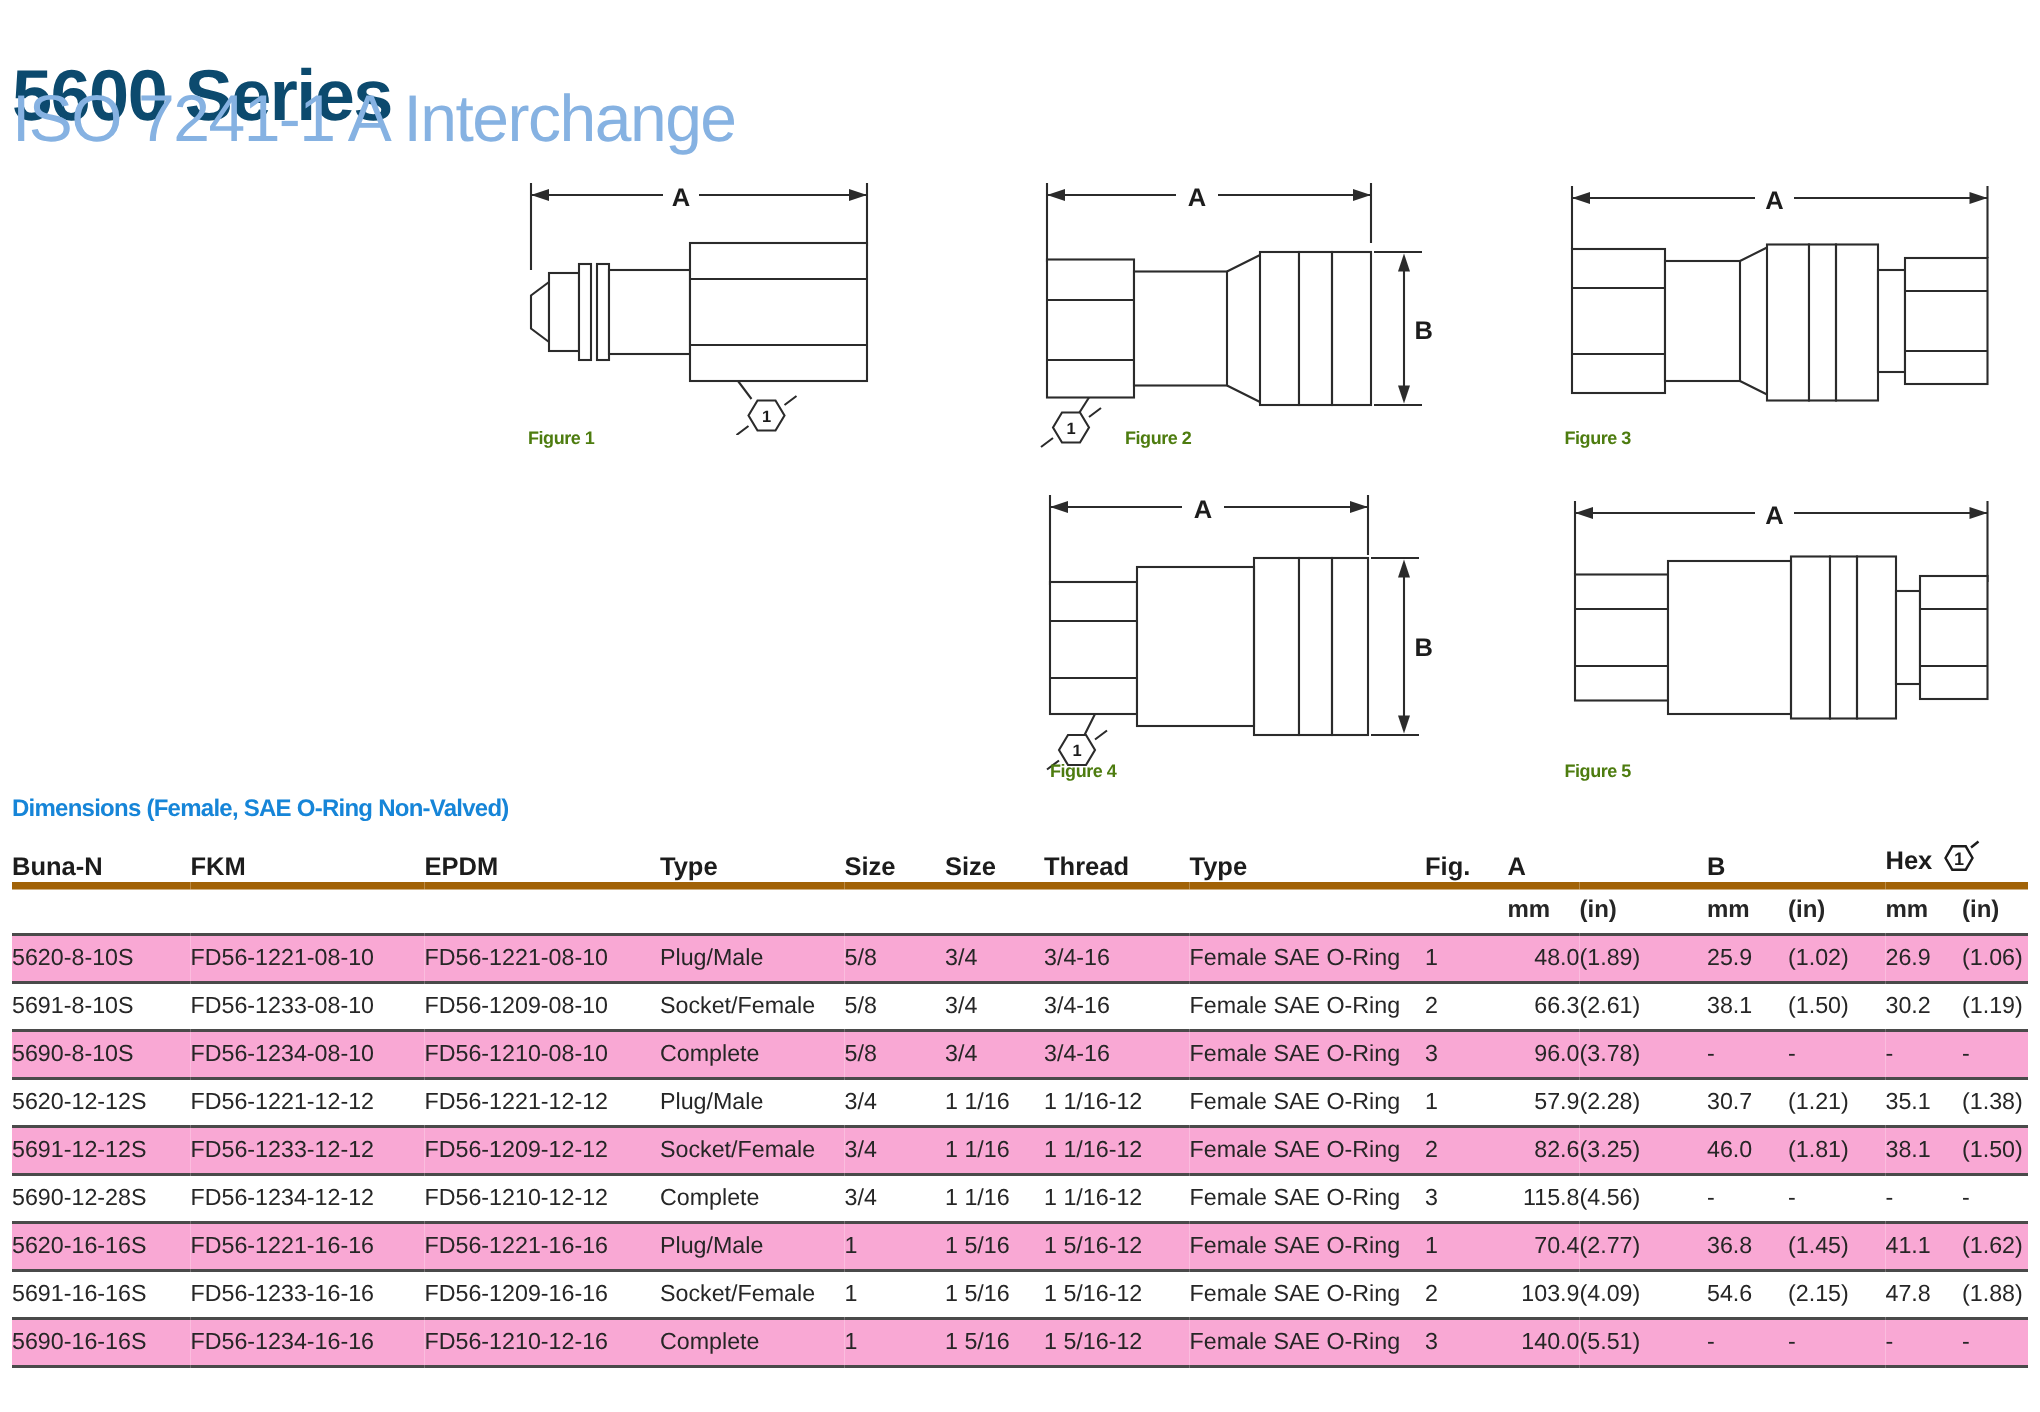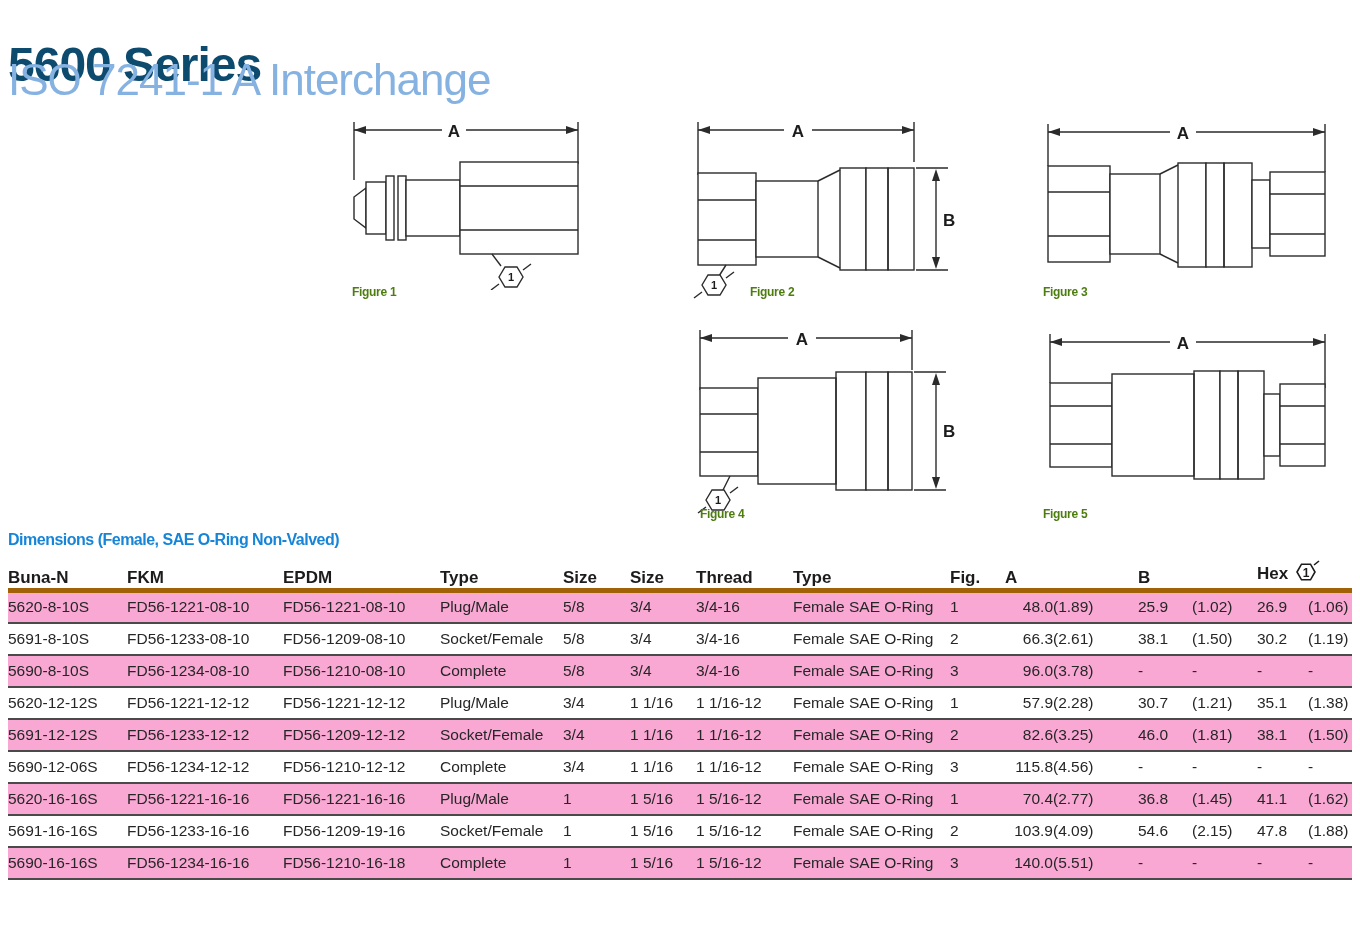--- a/index.html
+++ b/index.html
@@ -234,20 +234,37 @@
         <th colspan="2" class="h-a">A</th>
         <th colspan="2">B</th>
         <th colspan="2">
           <span>Hex</span><span class="hex-sym"><svg width="26" height="24" viewBox="0 0 26 24">
                 <polygon points="3,13 7.5,5.2 16.5,5.2 21,13 16.5,20.8 7.5,20.8" fill="#fff" stroke="#1c1c1c" stroke-width="1.6"></polygon>
                 <path d="M20 6 L25 2" stroke="#1c1c1c" stroke-width="1.6" fill="none"></path>
                 <text x="12" y="17.5" text-anchor="middle" font-size="12" font-weight="bold" fill="#1c1c1c" font-family="Liberation Sans, sans-serif">1</text>
               </svg></span>
         </th>
       </tr>
+      <tr class="units">
+        <td></td>
+        <td></td>
+        <td></td>
+        <td></td>
+        <td></td>
+        <td></td>
+        <td></td>
+        <td></td>
+        <td></td>
+        <td class="u-amm">mm</td>
+        <td class="c-ain">(in)</td>
+        <td>mm</td>
+        <td>(in)</td>
+        <td>mm</td>
+        <td>(in)</td>
+      </tr>
     </thead>
     <tbody>
         <tr class="data-row shaded">
       <td>5620-8-10S</td>
       <td>FD56-1221-08-10</td>
       <td>FD56-1221-08-10</td>
       <td>Plug/Male</td>
       <td>5/8</td>
       <td>3/4</td>
       <td>3/4-16</td>
@@ -322,21 +339,21 @@
       <td>Female SAE O-Ring</td>
       <td>2</td>
       <td class="c-amm">82.6</td>
       <td class="c-ain">(3.25)</td>
       <td>46.0</td>
       <td>(1.81)</td>
       <td>38.1</td>
       <td>(1.50)</td>
     </tr>
         <tr class="data-row">
-      <td>5690-12-06S</td>
+      <td>5690-12-28S</td>
       <td>FD56-1234-12-12</td>
       <td>FD56-1210-12-12</td>
       <td>Complete</td>
       <td>3/4</td>
       <td>1 1/16</td>
       <td>1 1/16-12</td>
       <td>Female SAE O-Ring</td>
       <td>3</td>
       <td class="c-amm">115.8</td>
       <td class="c-ain">(4.56)</td>
@@ -358,38 +375,38 @@
       <td class="c-amm">70.4</td>
       <td class="c-ain">(2.77)</td>
       <td>36.8</td>
       <td>(1.45)</td>
       <td>41.1</td>
       <td>(1.62)</td>
     </tr>
         <tr class="data-row">
       <td>5691-16-16S</td>
       <td>FD56-1233-16-16</td>
-      <td>FD56-1209-19-16</td>
+      <td>FD56-1209-16-16</td>
       <td>Socket/Female</td>
       <td>1</td>
       <td>1 5/16</td>
       <td>1 5/16-12</td>
       <td>Female SAE O-Ring</td>
       <td>2</td>
       <td class="c-amm">103.9</td>
       <td class="c-ain">(4.09)</td>
       <td>54.6</td>
       <td>(2.15)</td>
       <td>47.8</td>
       <td>(1.88)</td>
     </tr>
         <tr class="data-row shaded">
       <td>5690-16-16S</td>
       <td>FD56-1234-16-16</td>
-      <td>FD56-1210-16-18</td>
+      <td>FD56-1210-12-16</td>
       <td>Complete</td>
       <td>1</td>
       <td>1 5/16</td>
       <td>1 5/16-12</td>
       <td>Female SAE O-Ring</td>
       <td>3</td>
       <td class="c-amm">140.0</td>
       <td class="c-ain">(5.51)</td>
       <td>-</td>
       <td>-</td>

